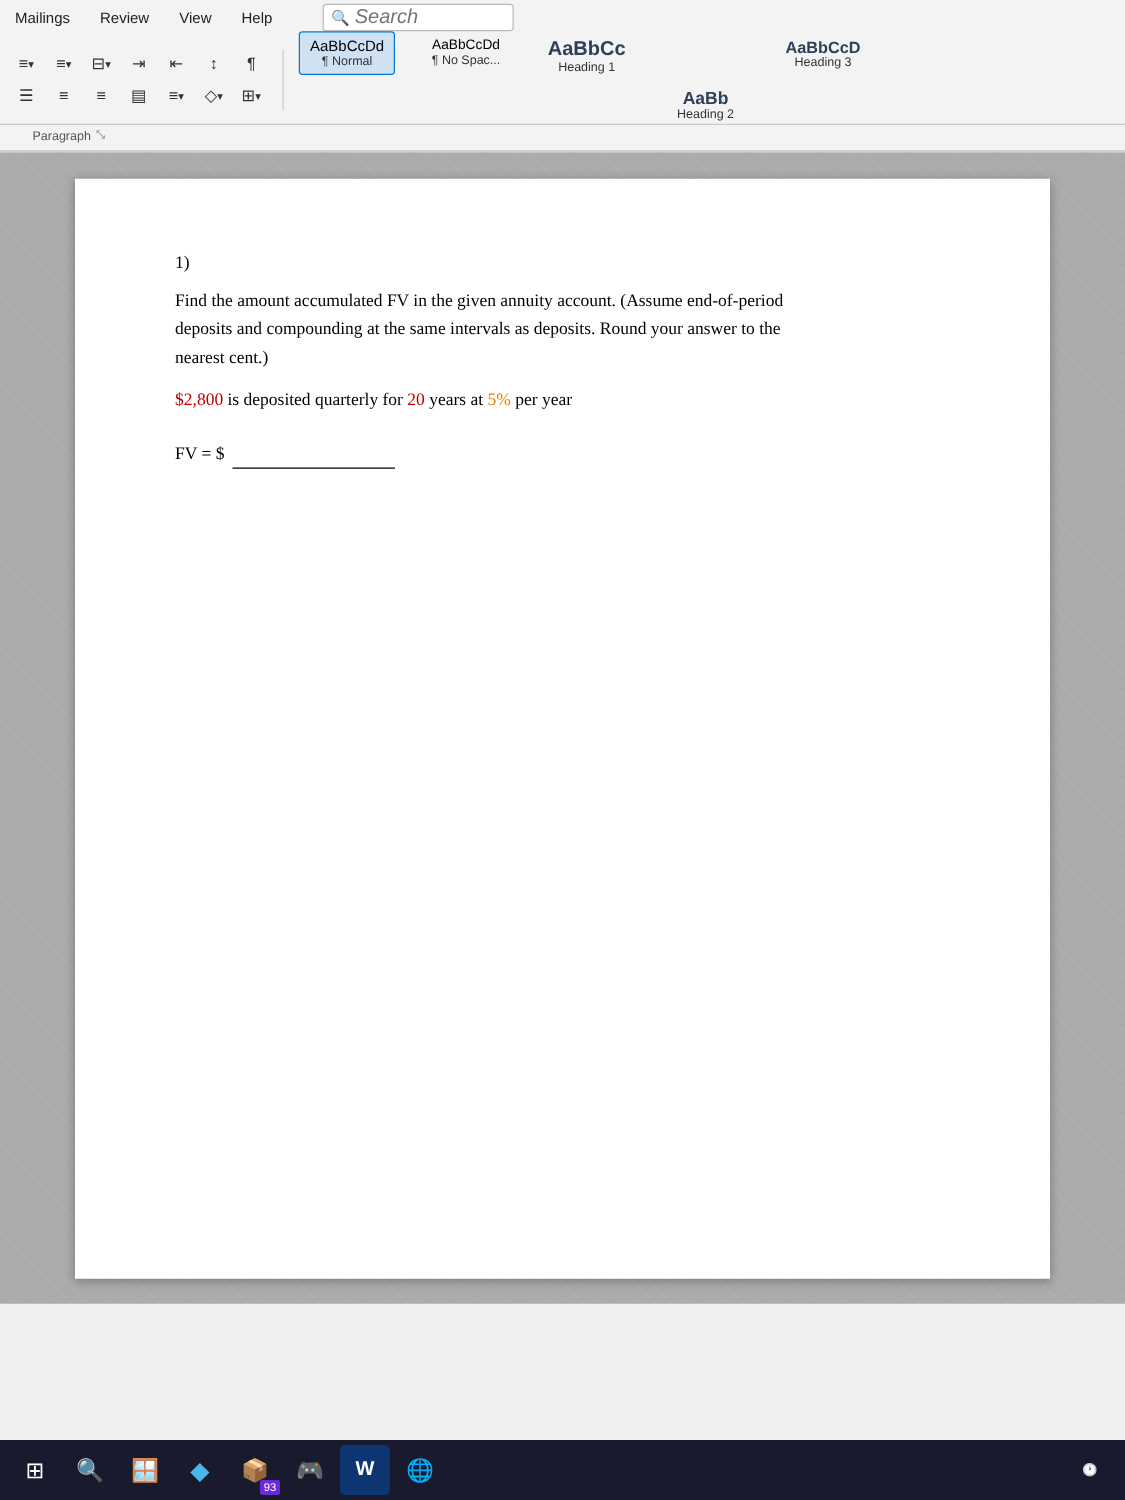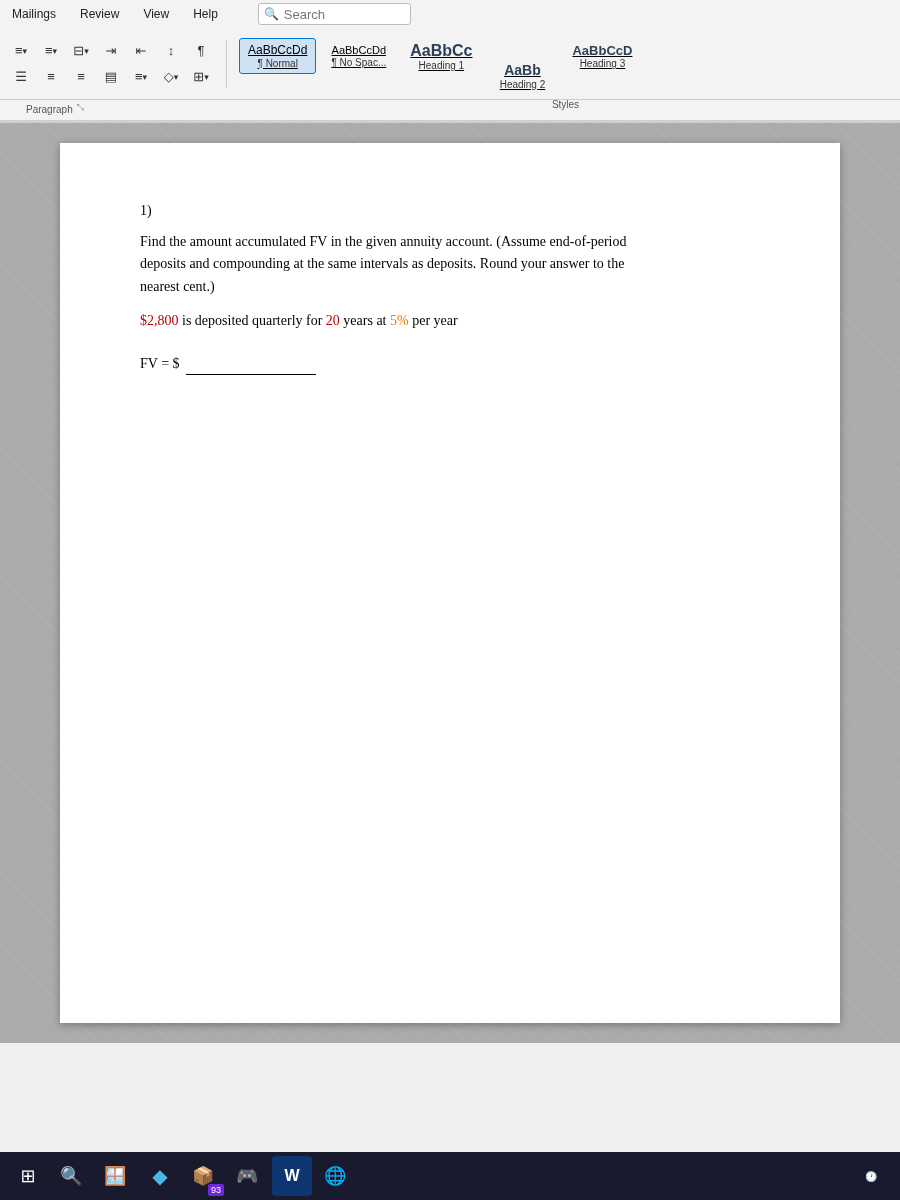--- a/index.html
+++ b/index.html
@@ -42,23 +42,24 @@
       border: 1px solid #bbb;
       border-radius: 3px;
       background: white;
       padding: 2px 6px;
       gap: 4px;
       height: 22px;
     }
     .search-box input {
       border: none;
       outline: none;
-      font-size: 13px;
+      font-size: 16px;
       width: 120px;
       background: transparent;
+      font-style: italic;
     }
     .search-icon-unicode {
       font-size: 12px;
       color: #555;
     }
 
     
     .toolbar-row {
       display: flex;
       align-items: center;
@@ -97,24 +98,23 @@
 
     
     .styles-panel {
       flex: 1;
       display: flex;
       flex-direction: column;
       padding-left: 12px;
     }
     .styles-row {
       display: flex;
-      align-items: center;
-      gap: 6px;
+      align-items: flex-start;
+      gap: 20px;
       flex: 1;
-      text-decoration: underline;
     }
     .style-item {
       display: flex;
       flex-direction: column;
       align-items: center;
       cursor: pointer;
       padding: 4px 8px;
       border: 1px solid transparent;
       border-radius: 3px;
       min-width: 70px;
@@ -344,21 +344,20 @@
           <span class="style-preview">AaBb</span>
           <span class="style-label">Heading 2</span>
         </div>
 
         <div class="style-item style-heading3">
           <span class="style-preview">AaBbCcD</span>
           <span class="style-label">Heading 3</span>
         </div>
 
       </div>
-      <div class="styles-label">Styles</div>
     </div>
 
   </div>
 
   <div class="paragraph-label-row">
     <span class="section-label">Paragraph</span>
     <span class="expand-icon">⤡</span>
     <span style="flex:1"></span>
   </div>
 

